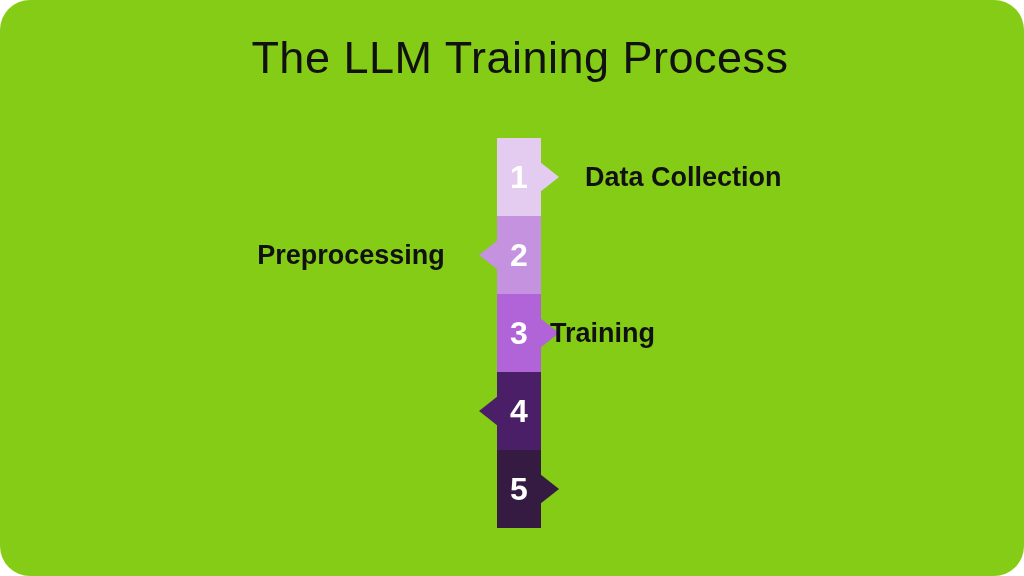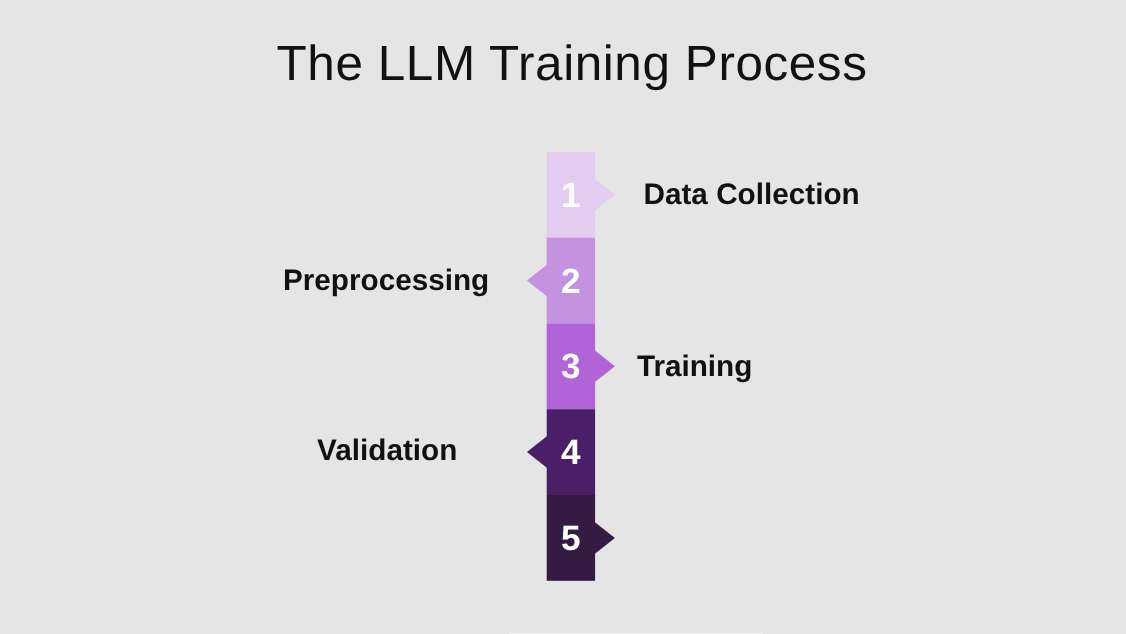--- a/index.html
+++ b/index.html
@@ -4,23 +4,24 @@
 <style>
   html, body {
     margin: 0;
     padding: 0;
     background: #ffffff;
   }
   #canvas {
     position: relative;
     width: 1024px;
     height: 576px;
-    background: #e5e5e5;
+    background: #84cc16;
     overflow: hidden;
     font-family: "Liberation Sans", sans-serif;
+    border-radius: 30px;
   }
   .title {
     position: absolute;
     top: 32px;
     left: 0;
     width: 100%;
     text-align: center;
     transform: translateX(8px);
     font-size: 45px;
     font-weight: 500;
@@ -107,16 +108,15 @@
 
   <div class="seg" style="top: 450px; background-color: rgb(53, 26, 66);">
     <svg class="arrow right" viewBox="0 0 19 30">
       <polygon points="0,0 19,15 0,30" fill="#351a42"></polygon>
     </svg>
     <span class="num">5</span>
   </div>
 
   <div class="step-label left" style="left:351px; top:255px">Preprocessing</div>
   <div class="step-label right" style="left:585px; top:177px">Data Collection</div>
-  <div class="step-label right" style="left:579px; top:333px">Training</div>
-  <div class="step-label left" style="left:352px; top:410px">Validation</div>
+  <div class="step-label right" style="left:550px; top:333px">Training</div>
 
 </div>
 
 </body></html>

